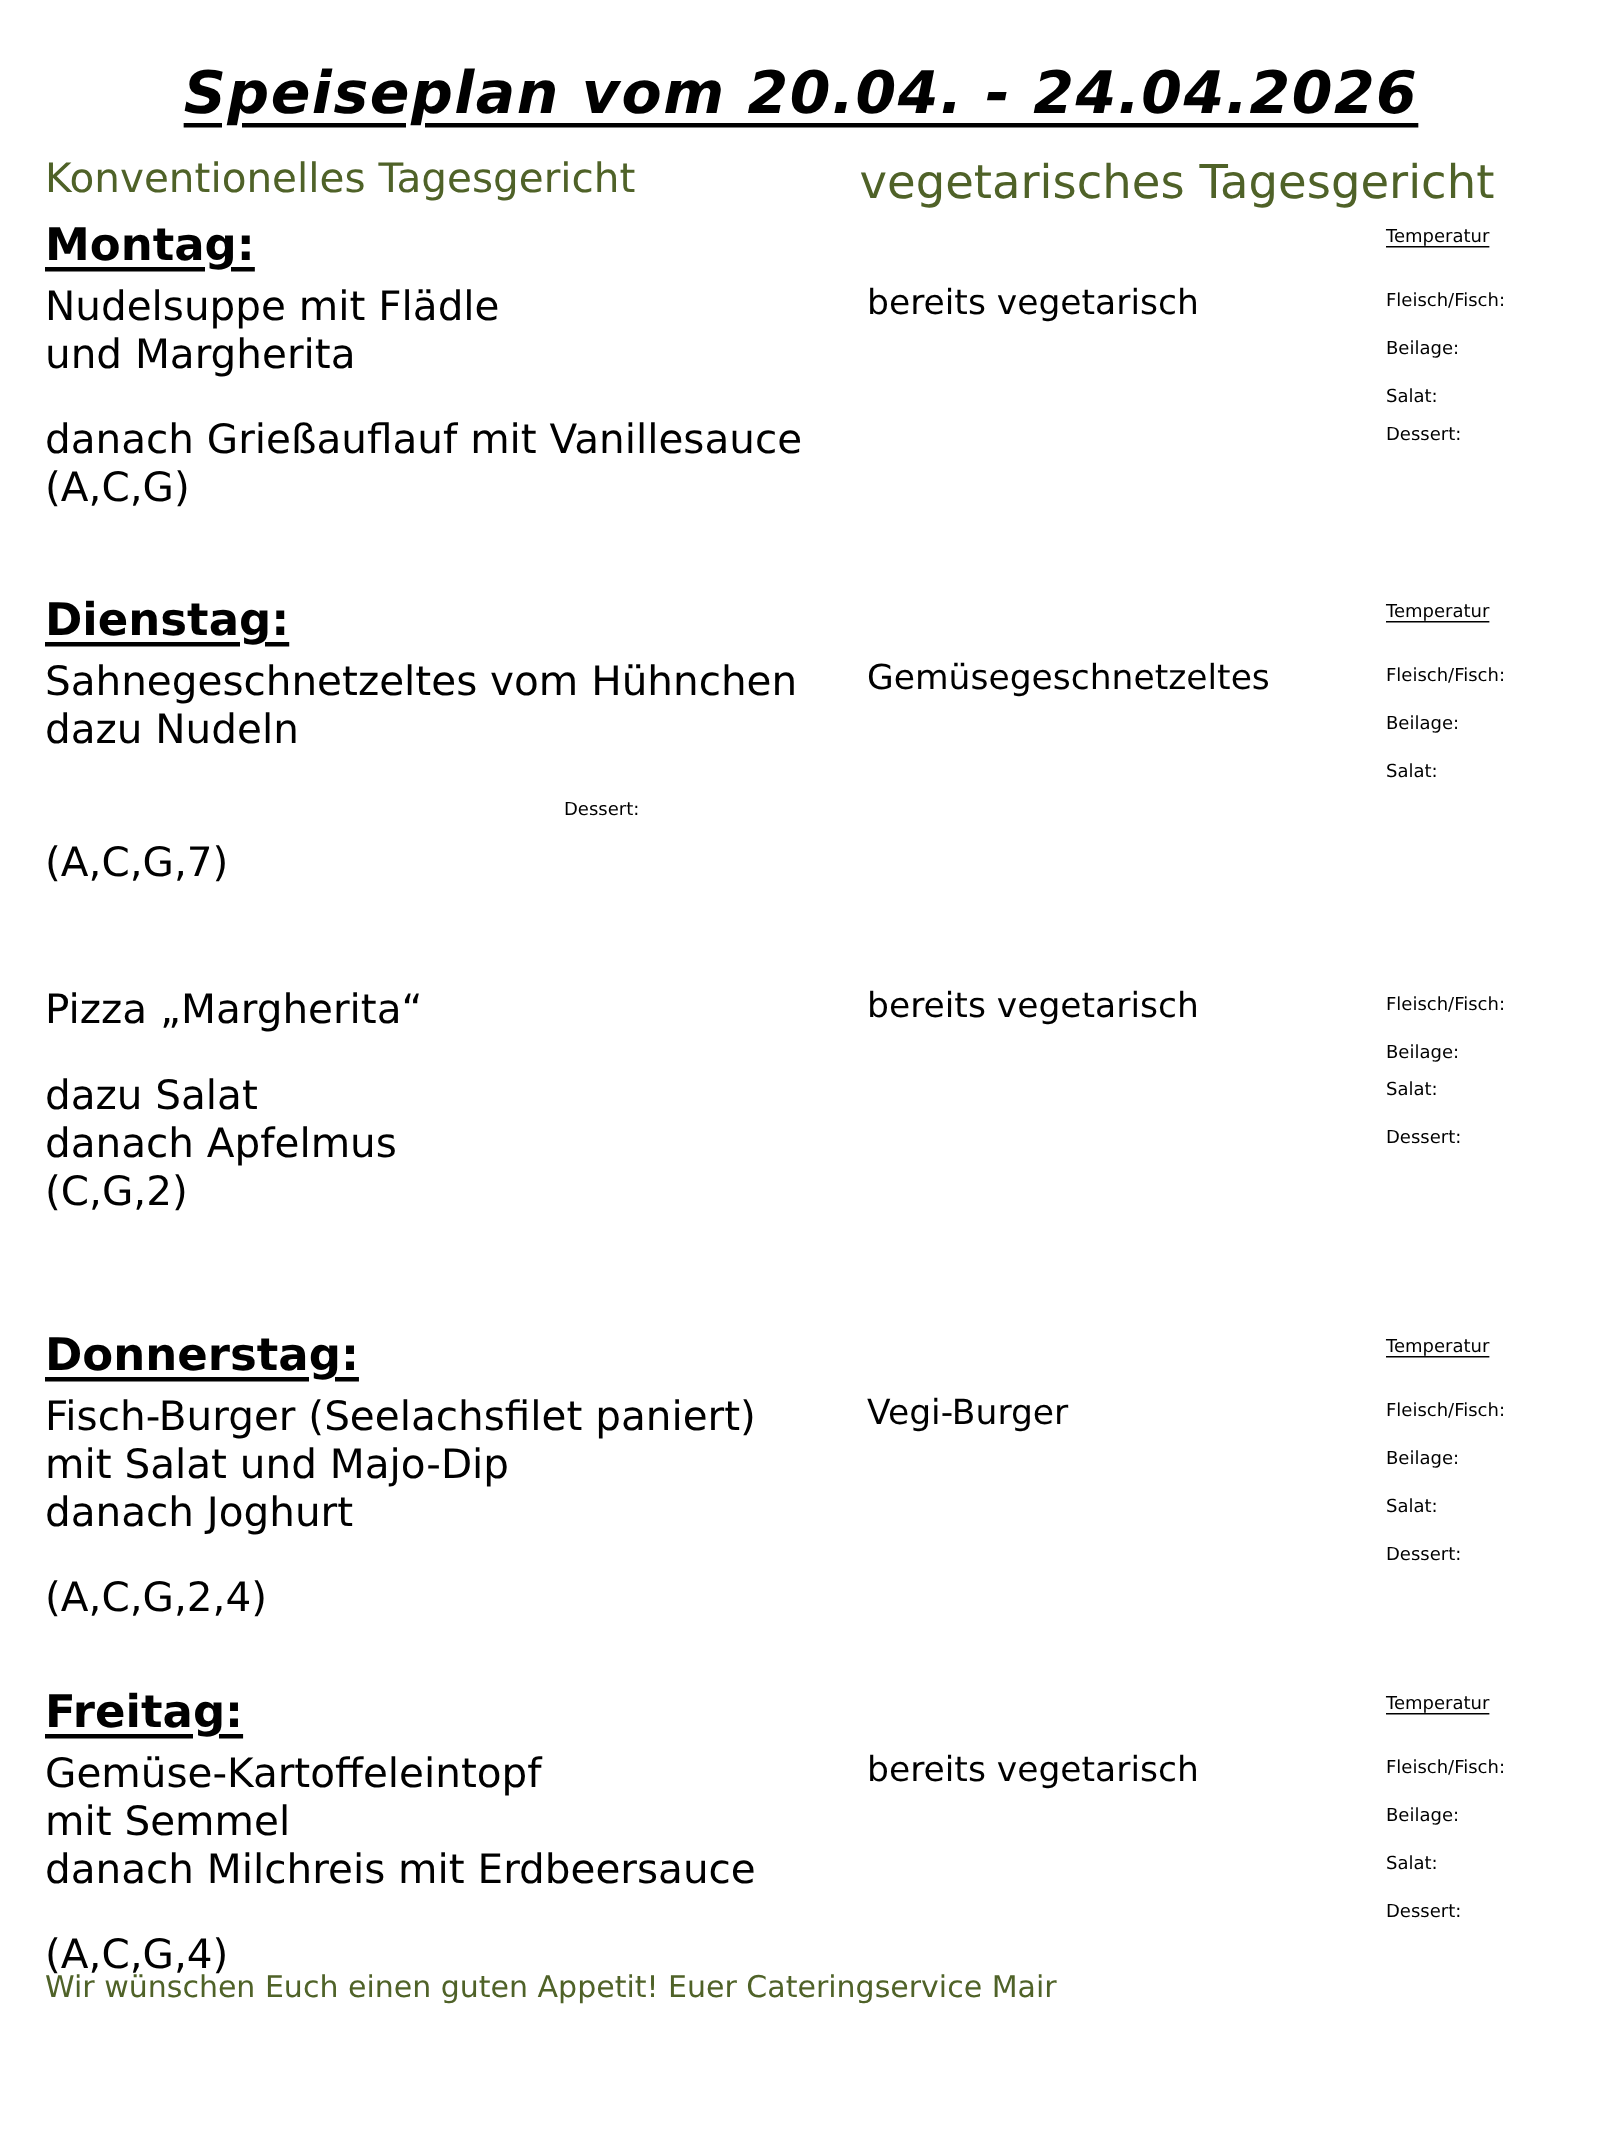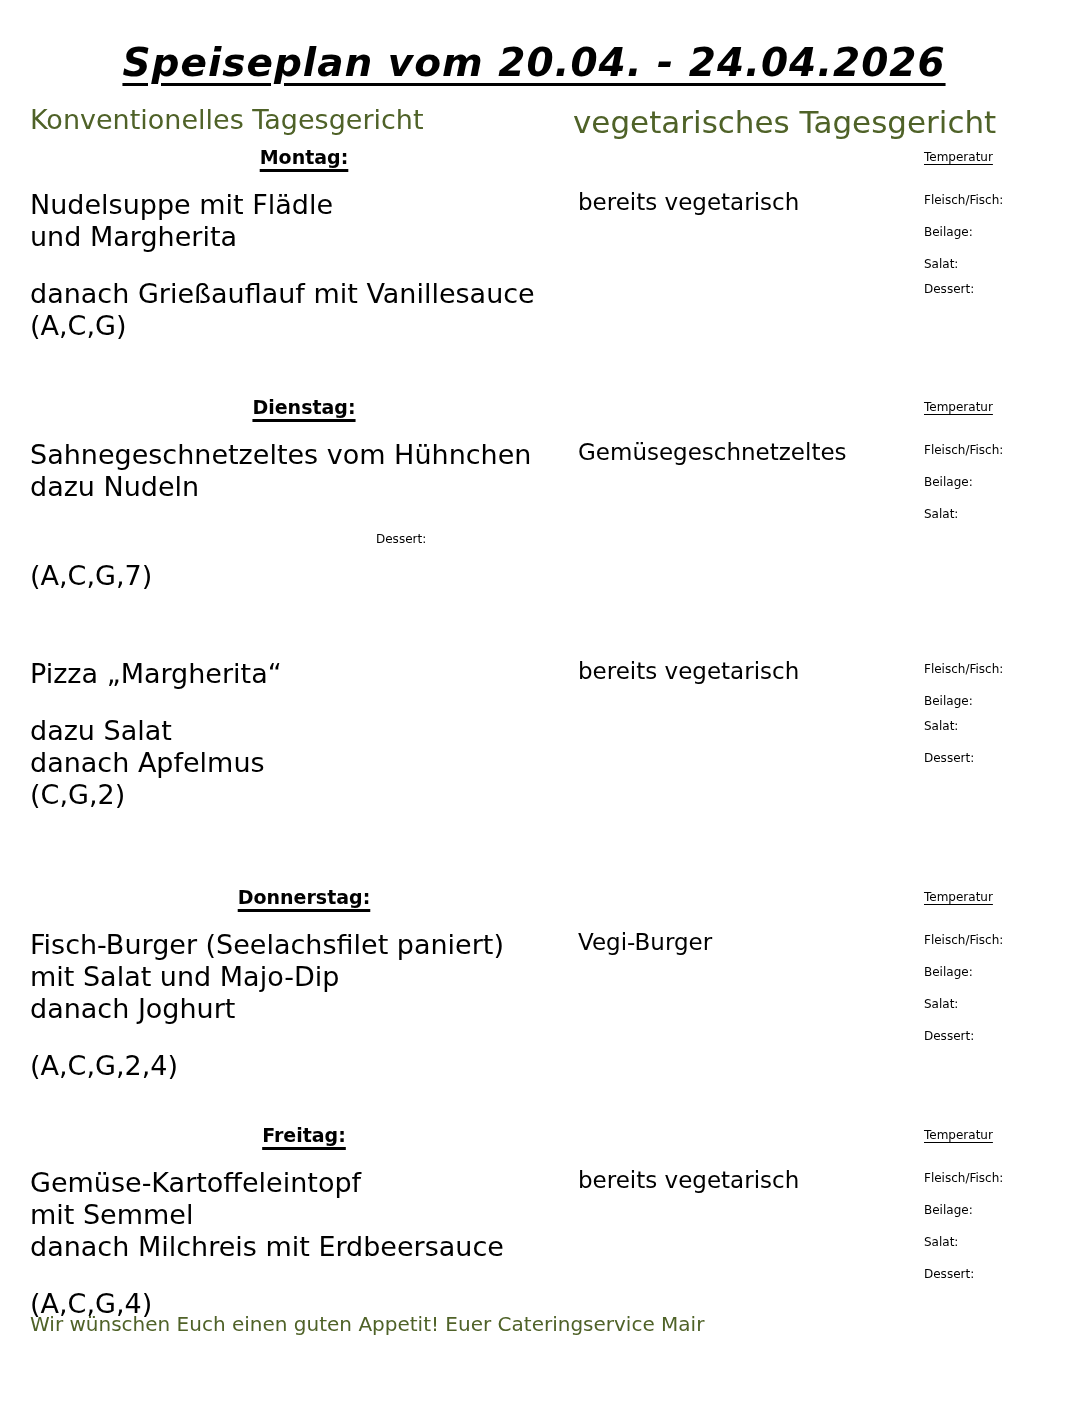--- a/index.html
+++ b/index.html
@@ -38,26 +38,25 @@
   .ch-right { position: absolute; left: 533px; font-size: 31px; white-space: nowrap; margin-left: 40px; }
 
   section.day { position: absolute; left: 30px; right: 0; }
   .row { display: flex; align-items: flex-start; min-height: 32px; }
   .row.tight { min-height: 25px; }
   .row.hrow { min-height: 43px; }
   .cl { width: 548px; font-size: 27px; white-space: nowrap; }
   .cm { width: 346px; font-size: 23px; white-space: nowrap; }
   .cr { flex: 1; font-size: 12px; padding-top: 4px; white-space: nowrap; }
   .day-name {
-    font-size: 19px;
+    font-size: 30px;
     font-weight: bold;
     text-decoration: underline;
     text-decoration-thickness: 2.5px;
     text-underline-offset: 5px;
-    text-align: center;
   }
   .temp { text-decoration: underline; text-underline-offset: 3px; }
   .footer {
     position: absolute;
     top: 1312px; left: 30px;
     font-size: 20px;
     white-space: nowrap;
   }
 </style>
 </head>

